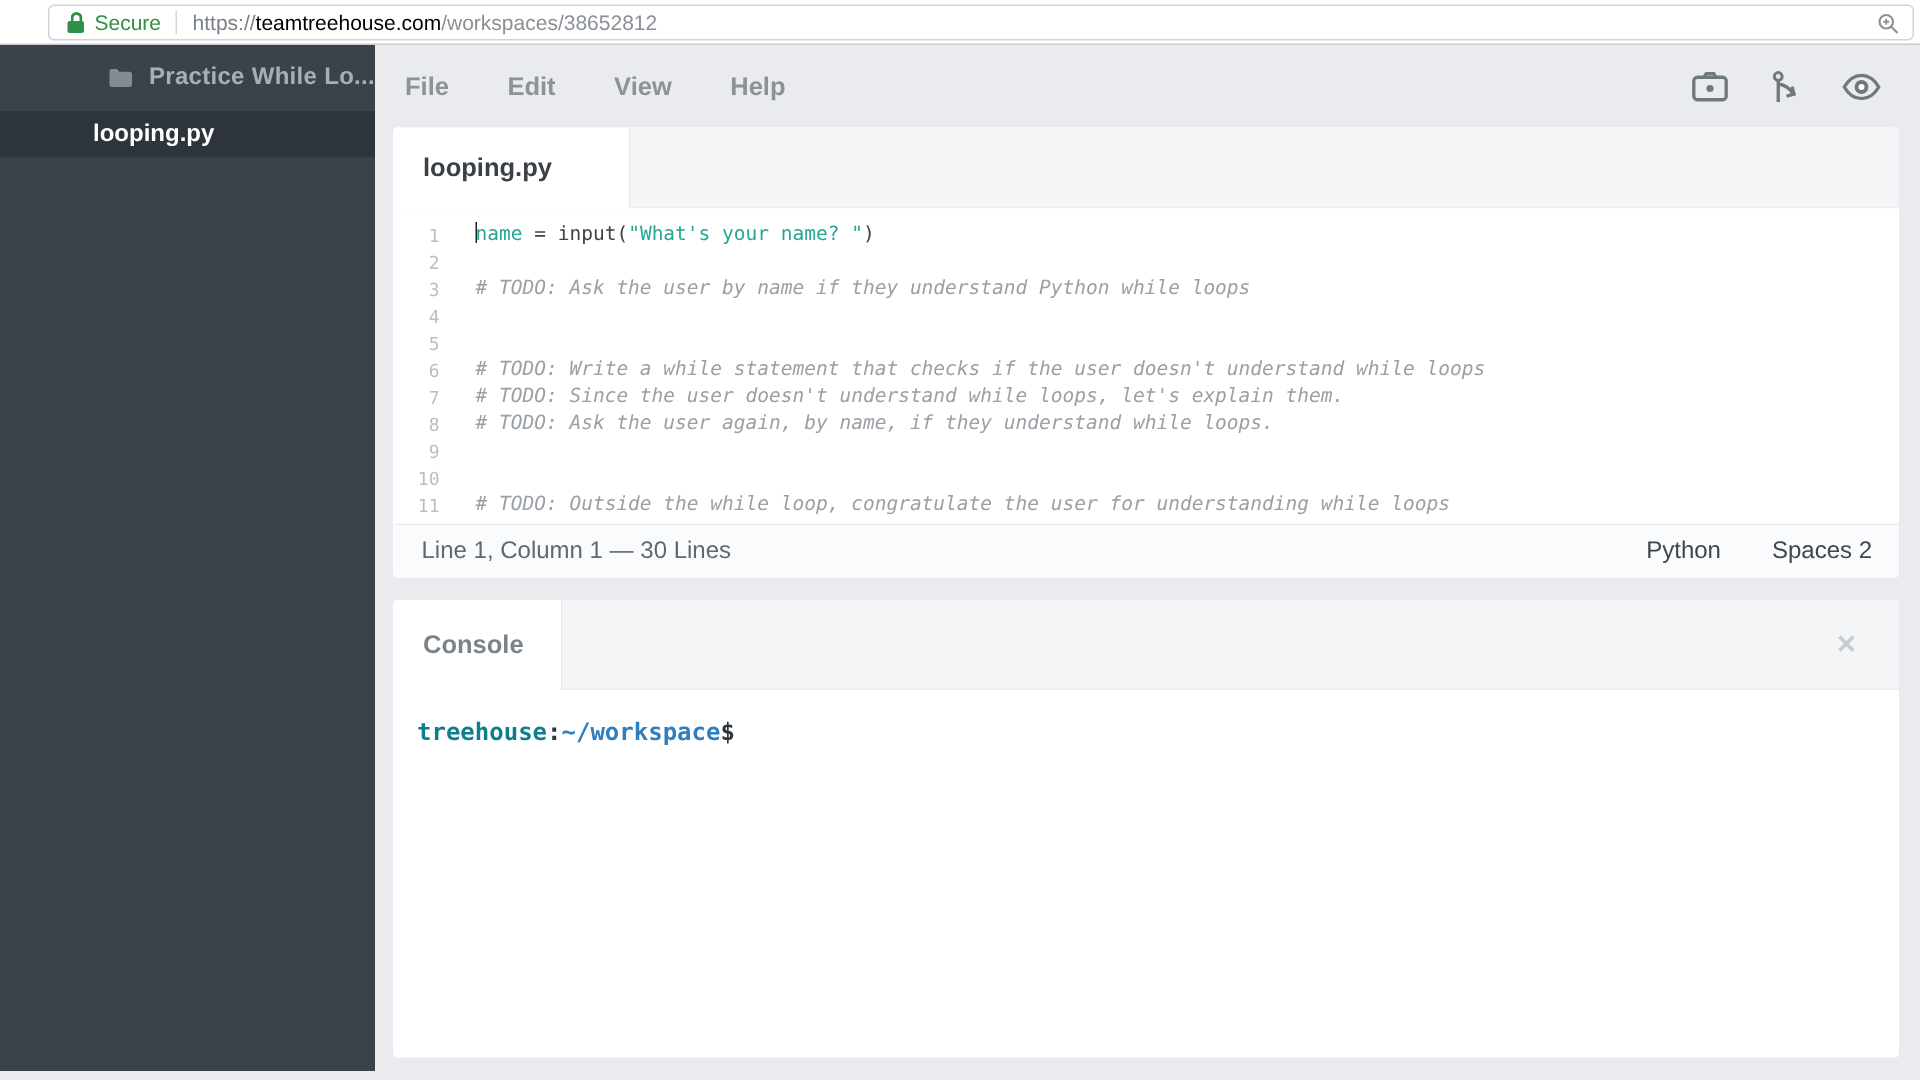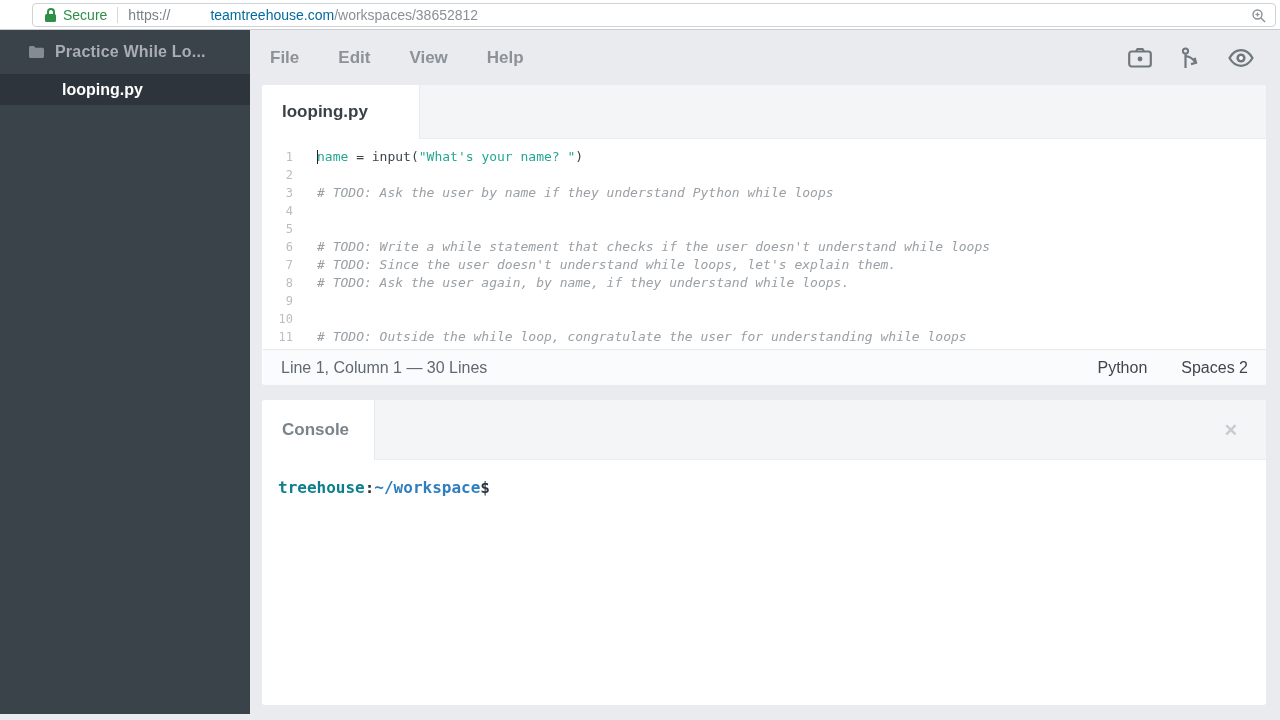--- a/index.html
+++ b/index.html
@@ -14,29 +14,29 @@
     display:flex; align-items:center; padding:0 8px;margin-left:28px; }
   .lock-icon { width:11px; height:14px; position:relative; margin:0 7px 0 4px; }
   .lock-icon .shackle { position:absolute; top:0; left:1.5px; width:8px; height:9px;
     border:2px solid #2f8f46; border-bottom:none; border-radius:5px 5px 0 0; }
   .lock-icon .body { position:absolute; bottom:0; left:0; width:11px; height:8px;
     background:#2f8f46; border-radius:1.5px; }
   .secure-label { color:#2f8f46; font-size:14px; margin-right:10px; }
   .url-divider { width:1px; height:16px; background:#d5d8db; margin-right:10px; }
   .url-text { font-size:14px; white-space:nowrap; }
   .url-scheme { color:#7a8087; }
-  .url-domain { color:#0369a1;padding-left:40px; }
+  .url-domain { color:#000000; }
   .url-path { color:#8a9096; }
   .zoom-in-icon { position:absolute; right:8px; top:4px; width:16px; height:16px; cursor:pointer; }
 
   
   .sidebar { position:absolute; top:30px; left:0; width:250px; bottom:6px;
     background:#3a424a; color:#a9aeb4; }
   .sidebar-folder { display:flex; align-items:center; height:44px; padding-left:28px;
-    font-weight:bold; font-size:16px; letter-spacing:.2px; cursor:pointer; }
+    font-weight:bold; font-size:16px; letter-spacing:.2px; cursor:pointer;justify-content:flex-end; }
   .folder-icon { margin-right:10px; display:inline-flex; }
   .sidebar-file { height:31px; line-height:31px; padding-left:62px;
     font-weight:bold; font-size:16px; cursor:pointer; }
   .sidebar-file.selected { background:#2e343b; color:#ffffff; }
 
   
   .menubar { position:absolute; top:30px; left:250px; right:0; height:55px; }
   .menu-items { position:absolute; left:20px; top:0; height:100%;
     display:flex; align-items:center; gap:39px; }
   .menu-item { color:#8b9299; font-weight:bold; font-size:17px; cursor:pointer; }

